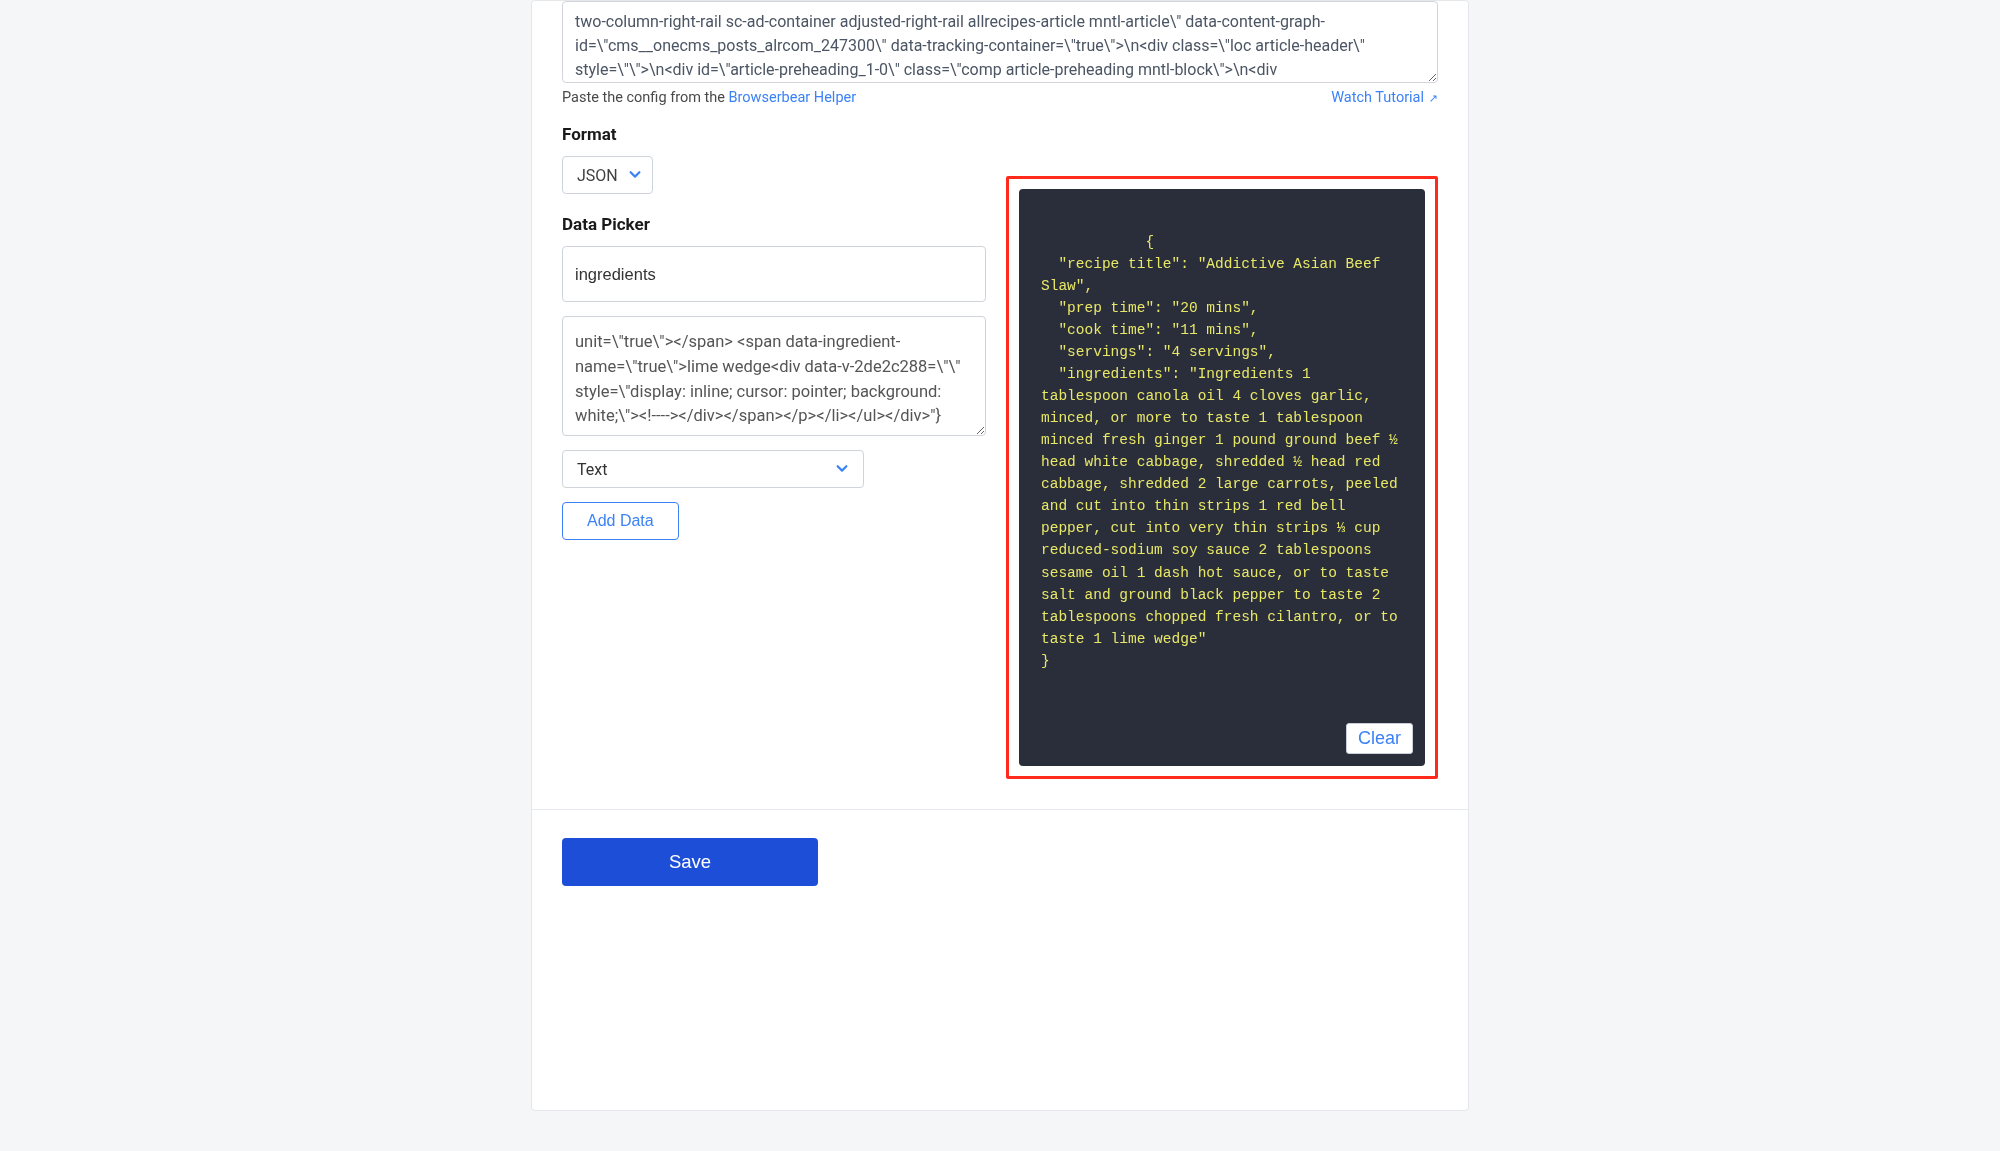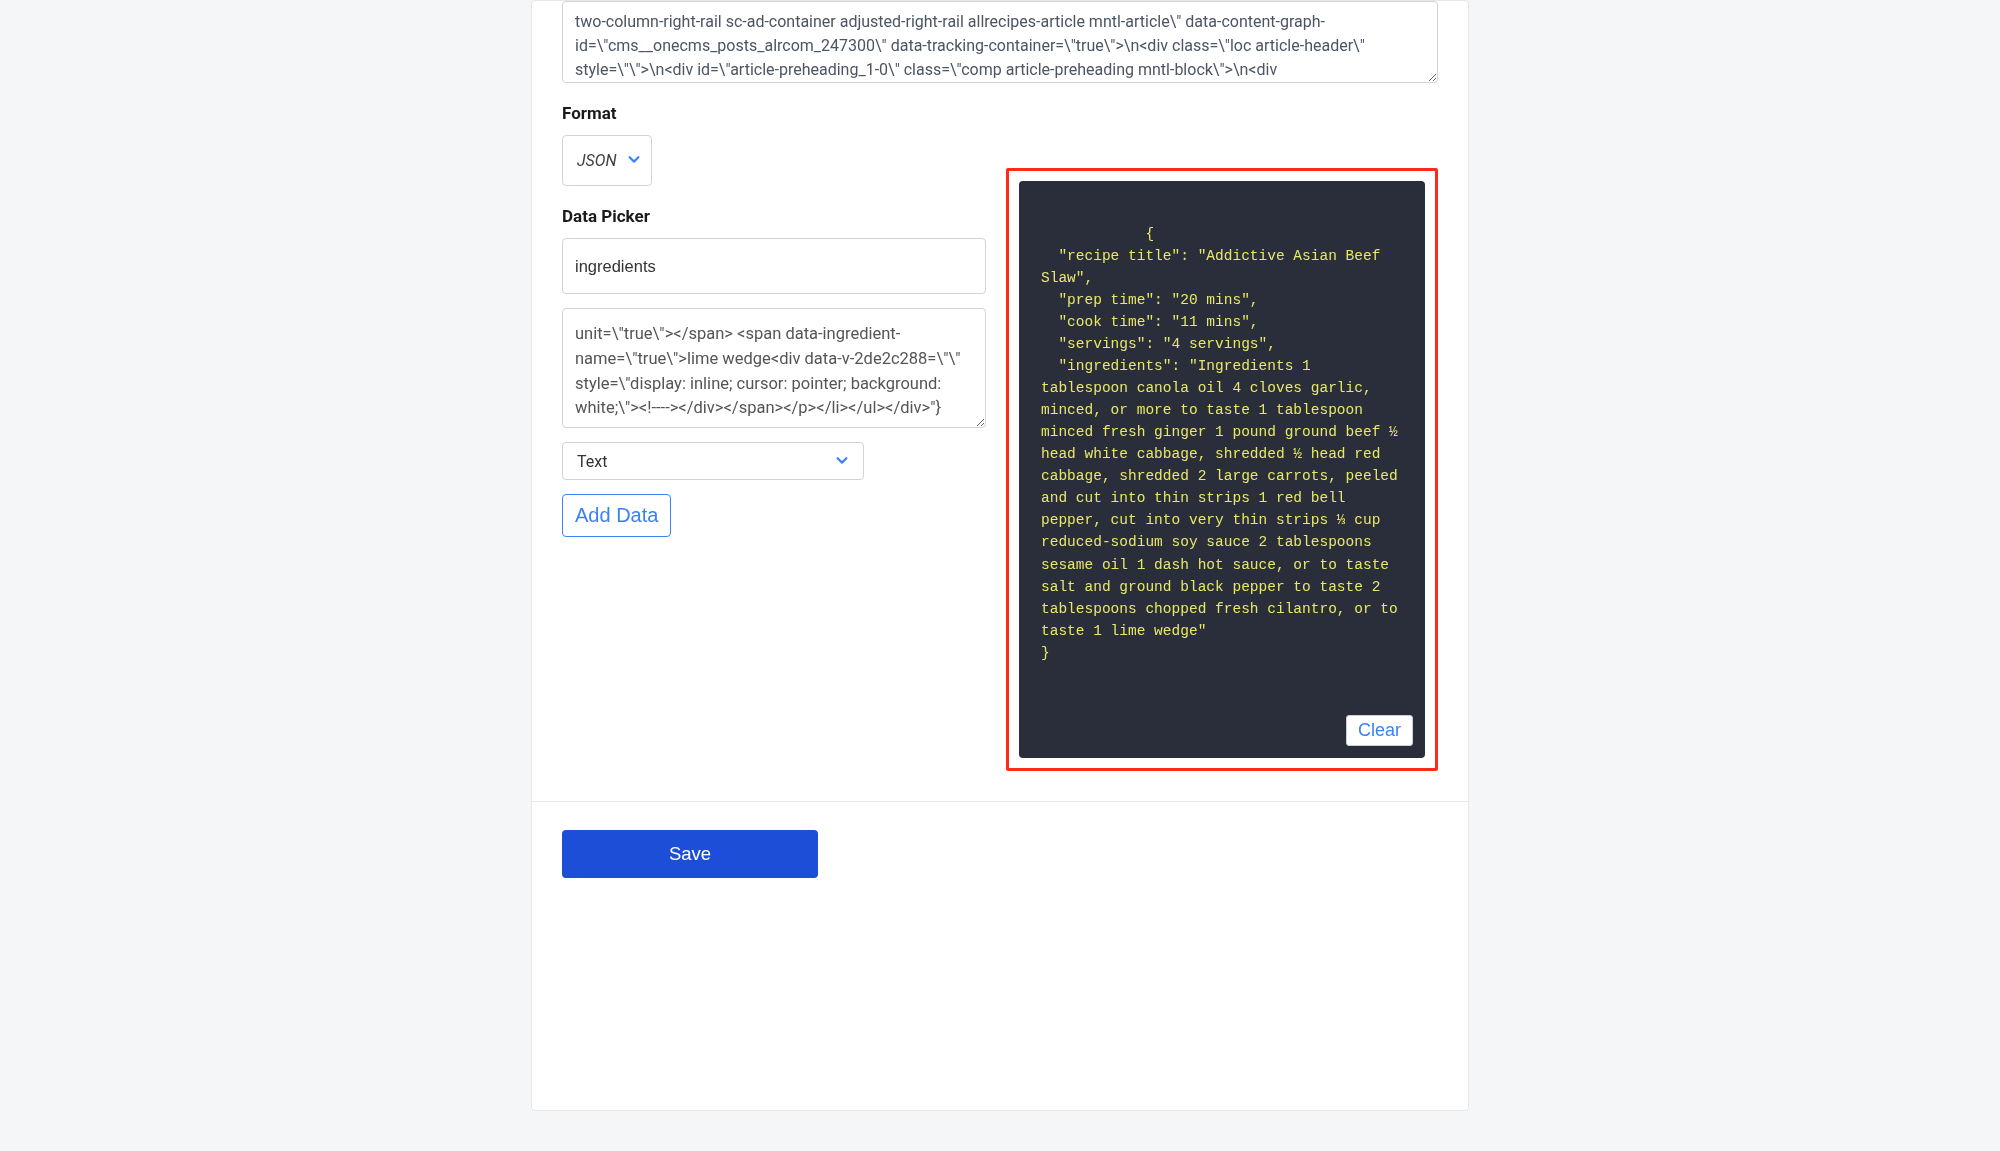--- a/index.html
+++ b/index.html
@@ -66,28 +66,27 @@
       font-size: 17px;
       font-weight: 700;
       margin: 14px 0 12px 0;
       color: #1a1a1a;
     }
     .format-select {
       display: inline-flex;
       align-items: center;
       border: 1px solid #cfd4da;
       border-radius: 4px;
-      height: 51px;
+      height: 38px;
       padding: 0 10px 0 14px;
       font-size: 16px;
       cursor: pointer;
       background: #fff;
       gap: 10px;
       color: #404040;
-      font-style: italic;
     }
     .chevron-down {
       color: #3b82f6;
       font-size: 14px;
     }
     .two-col {
       display: flex;
       gap: 20px;
       margin-top: 6px;
     }
@@ -149,22 +148,22 @@
       margin-top: 14px;
       width: 302px;
       color: #333;
     }
     .add-data-btn {
       display: inline-block;
       border: 1px solid #3b82f6;
       color: #3b82f6;
       background: #fff;
       border-radius: 4px;
-      padding: 9px 12px;
-      font-size: 20px;
+      padding: 9px 24px;
+      font-size: 16px;
       cursor: pointer;
       margin-top: 14px;
     }
     .output-panel {
       border: 3px solid #ff2a1a;
       border-radius: 2px;
       padding: 10px;
       background: #fff;
       margin-top: -24px;
     }
@@ -216,20 +215,28 @@
     }
   </style>
 </head>
 <body>
 
 <div class="container">
   <div class="config-textarea-wrap">
     <div class="config-textarea">two-column-right-rail sc-ad-container adjusted-right-rail allrecipes-article mntl-article\" data-content-graph-id=\"cms__onecms_posts_alrcom_247300\" data-tracking-container=\"true\"&gt;\n&lt;div class=\"loc article-header\" style=\"\"&gt;\n&lt;div id=\"article-preheading_1-0\" class=\"comp article-preheading mntl-block\"&gt;\n&lt;div id=\"breadcrumbs_1-0\" class=\"comp type--squirrel breadcrumbs\"&gt;\n &lt;div class=\"breadcrumbs__scroll</div>
   </div>
   <div class="inner">
+    <div class="helper-row">
+      <span>
+        <span>Paste the config from the </span><a href="#">Browserbear Helper</a>
+      </span>
+      <a href="#" class="watch-tutorial">
+        <span>Watch Tutorial</span><span class="up-arrow"> ↗</span>
+      </a>
+    </div>
 
     <h3 class="section-title">Format</h3>
     <div class="format-select">
       <span>JSON</span>
       <span class="chevron-down">
         <svg width="14" height="14" viewBox="0 0 16 16" fill="none" stroke="#3b82f6" stroke-width="2.5" stroke-linecap="round" stroke-linejoin="round">
             <polyline points="3 6 8 11 13 6"></polyline>
           </svg>
       </span>
     </div>

